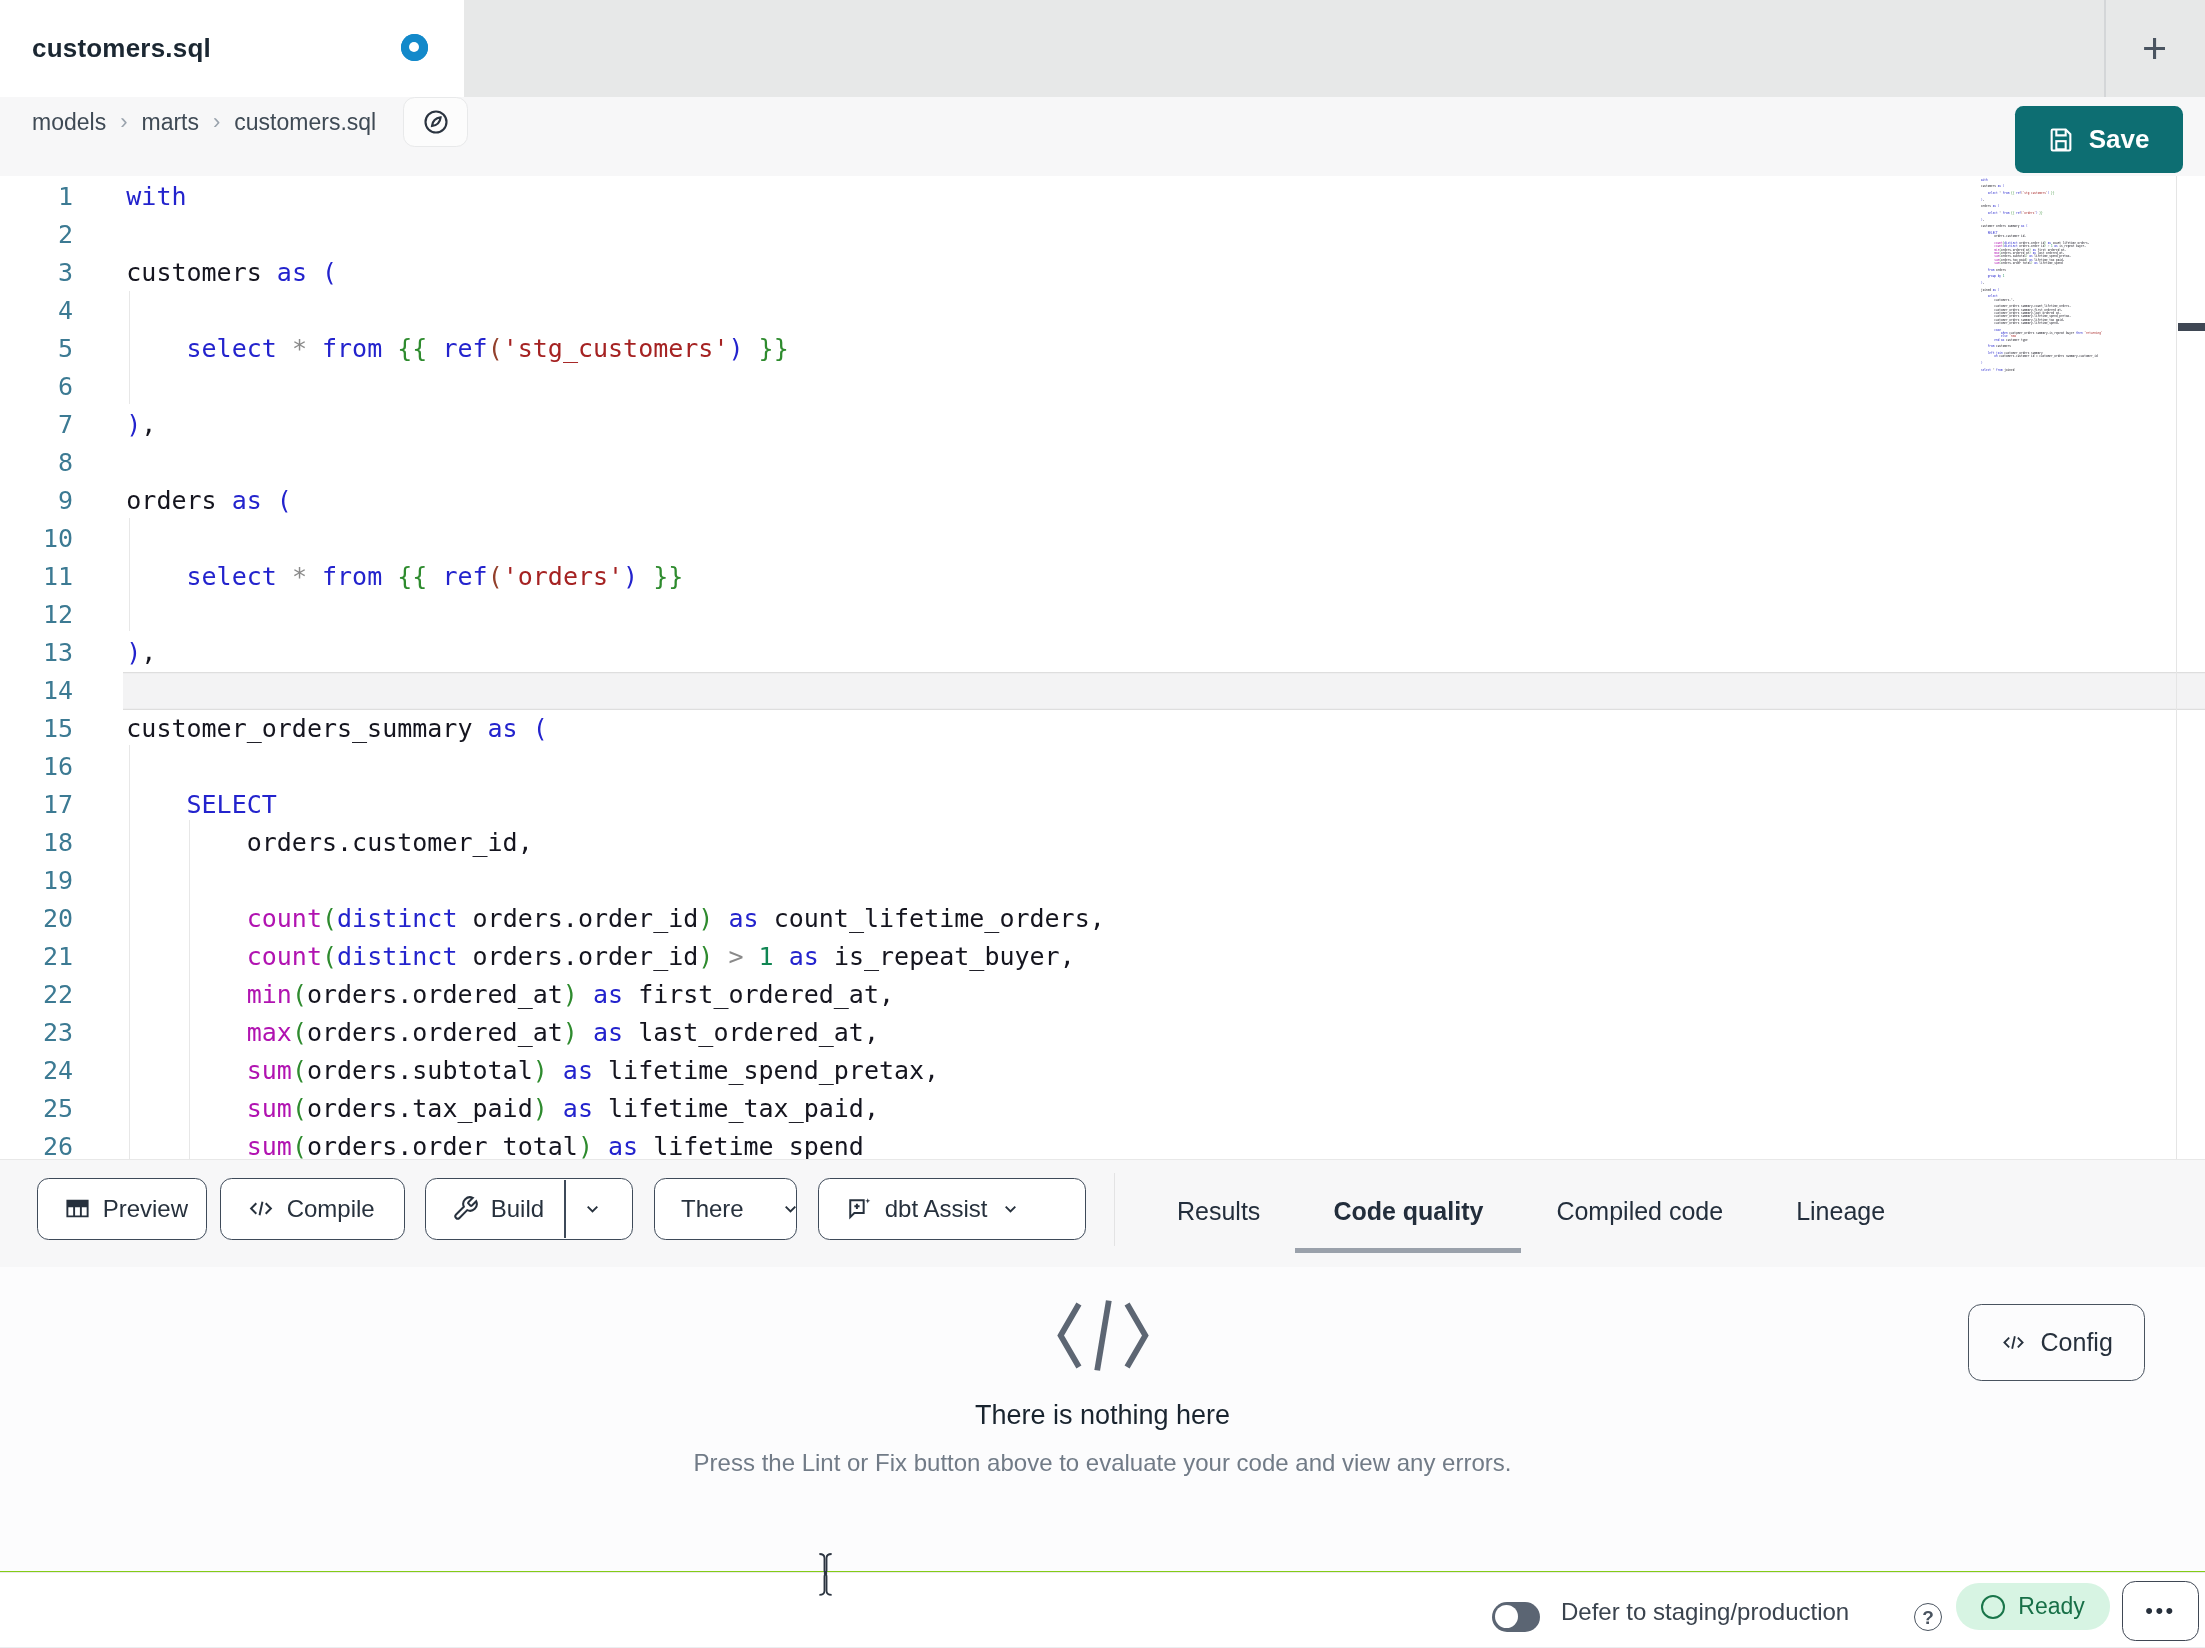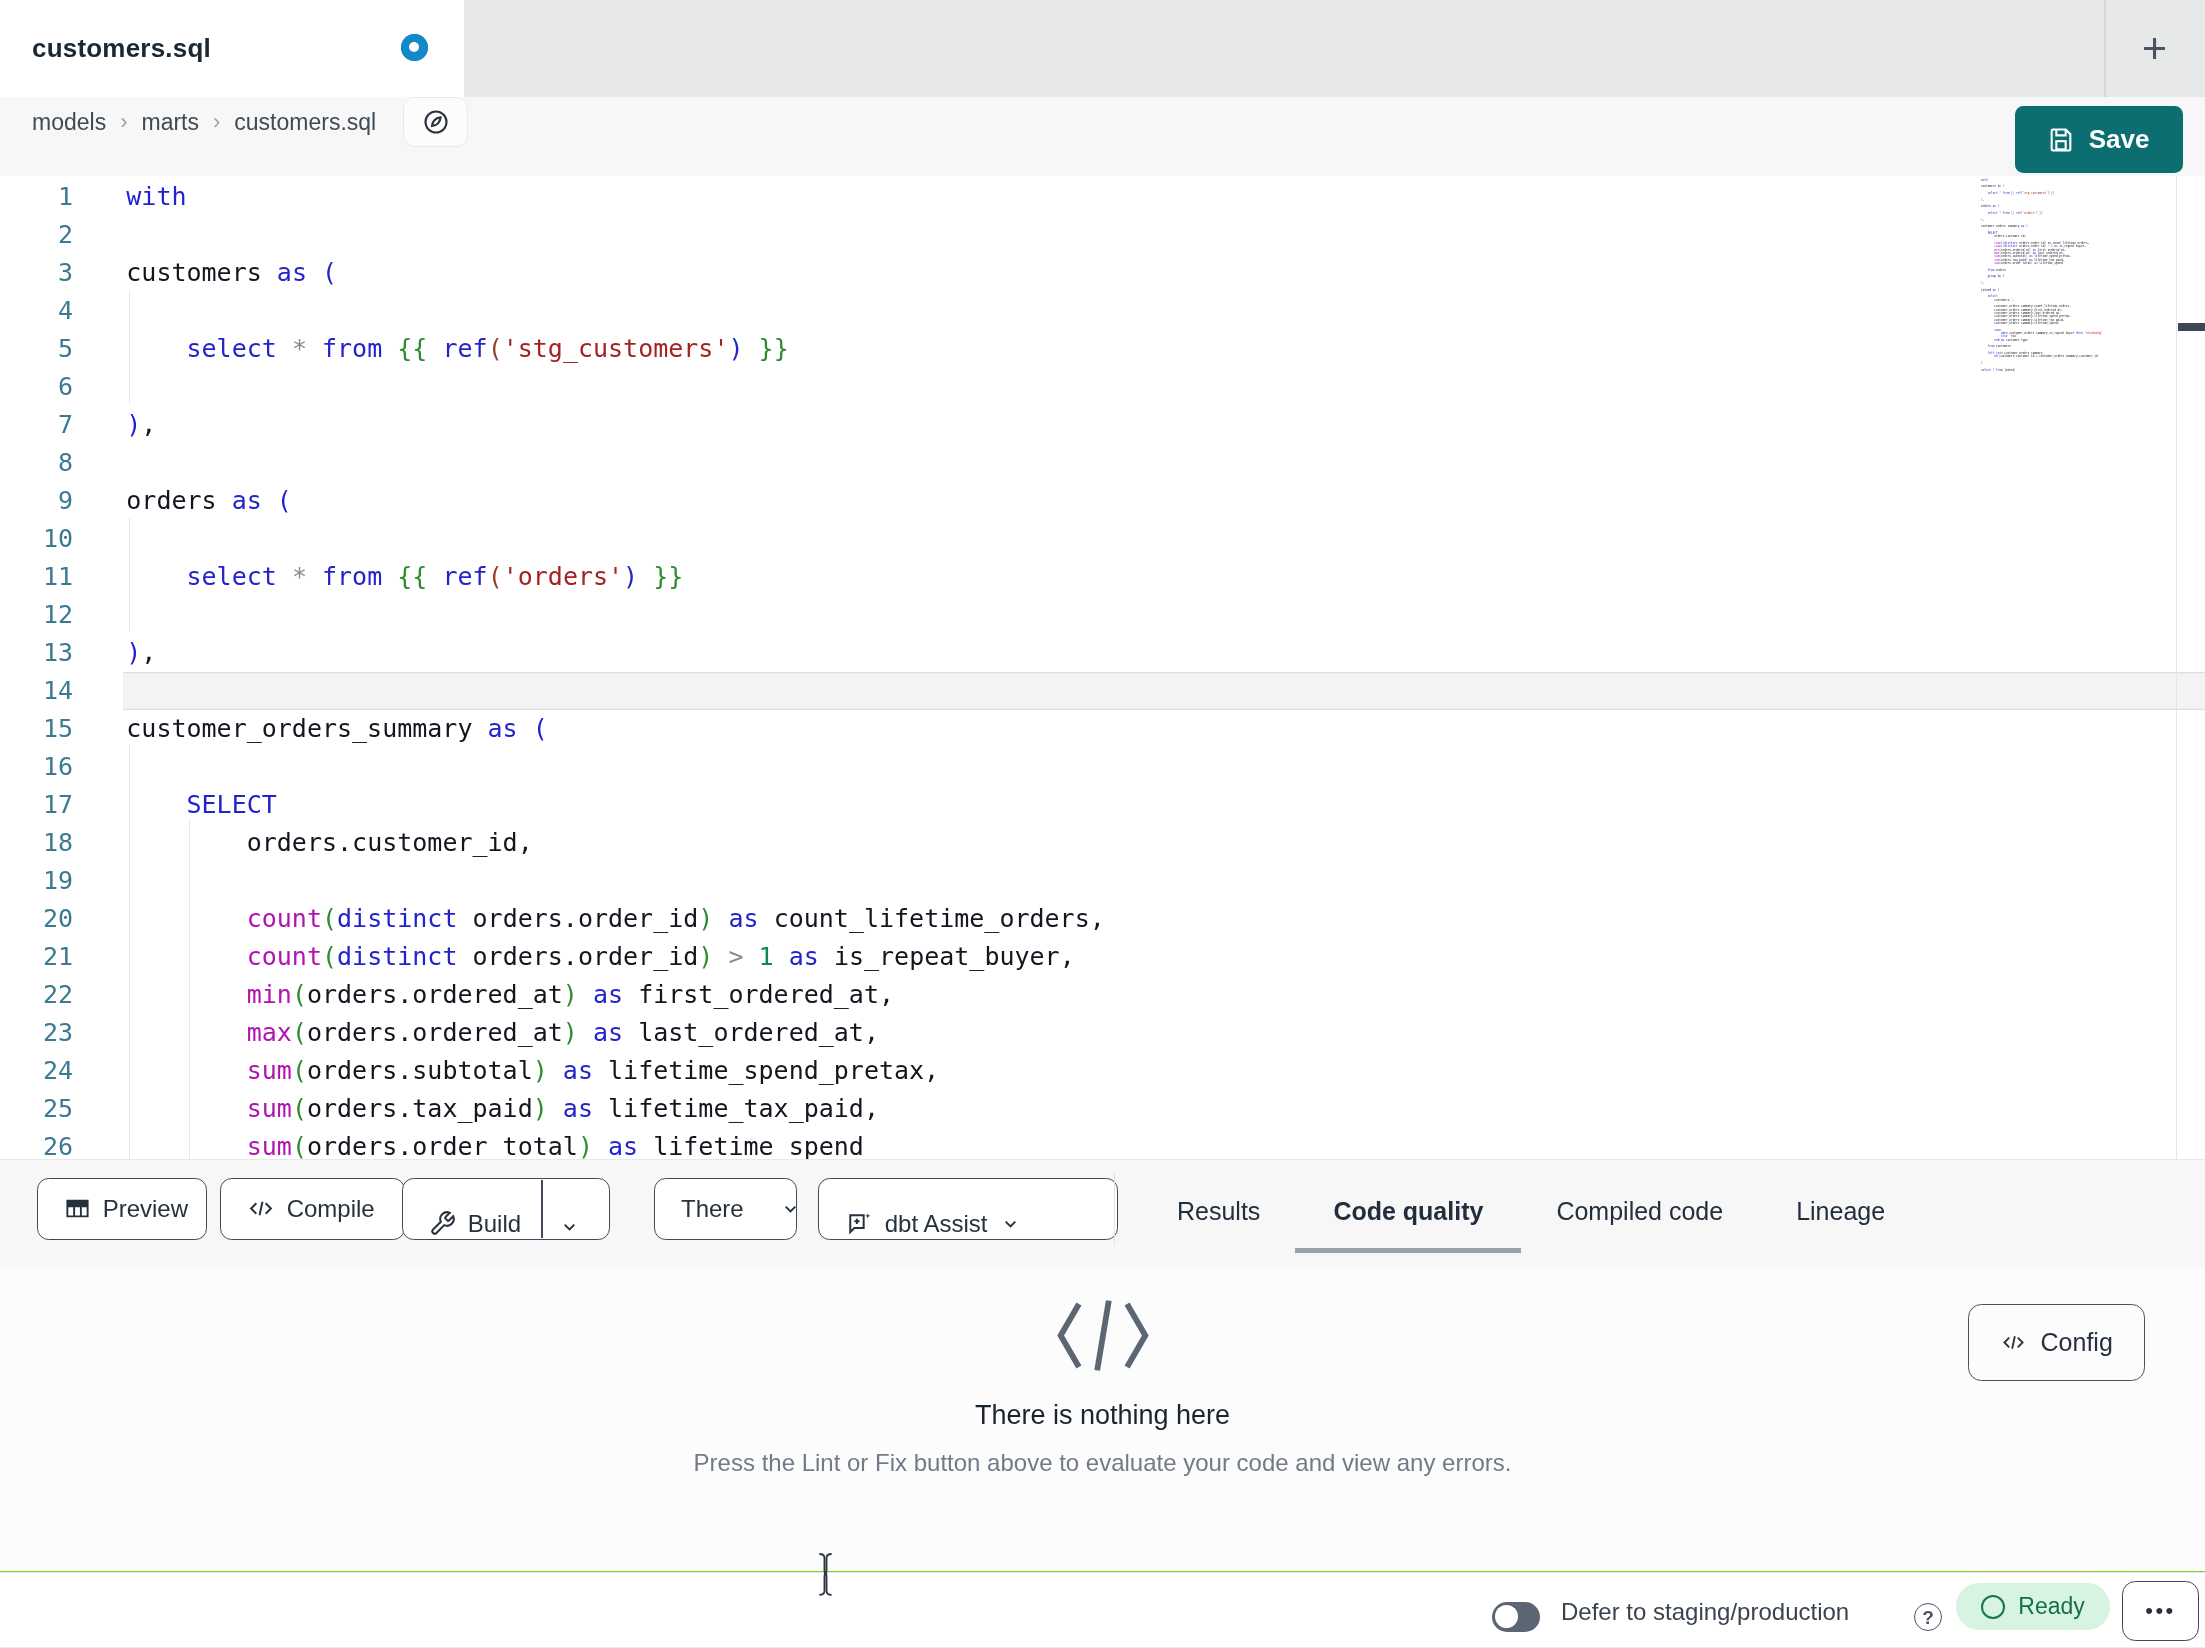--- a/index.html
+++ b/index.html
@@ -259,21 +259,21 @@
     <button class="tbtn" style="left:220px;width:185px;">
       <span class="lblpad">
         <svg width="28" height="25" viewBox="0 0 24 24" fill="none" stroke="#27313d" stroke-width="1.9">
           <polyline points="16.5 7 21.5 12 16.5 17"></polyline>
             <polyline points="7.5 7 2.5 12 7.5 17"></polyline>
             <line x1="13.4" y1="5.5" x2="10.6" y2="18.5"></line>
         </svg>
         <span>Compile</span>
       </span>
     </button>
-    <button class="tbtn" style="left:402px;width:208px;align-items:flex-end;">
+    <button class="tbtn" style="left:425px;width:208px;">
       <span class="lblpad">
         <svg width="27" height="27" viewBox="0 0 24 24" fill="none" stroke="#27313d" stroke-width="1.8">
           <path d="M14.7 6.3a1 1 0 0 0 0 1.4l1.6 1.6a1 1 0 0 0 1.4 0l3.77-3.77a6 6 0 0 1-7.94 7.94l-6.91 6.91a2.12 2.12 0 0 1-3-3l6.91-6.91a6 6 0 0 1 7.94-7.94l-3.76 3.76z"></path>
         </svg>
         <span>Build</span>
       </span>
       <span class="vdiv"></span>
       <span class="chev">
         <svg width="23" height="23" viewBox="0 0 24 24" fill="none" stroke="#27313d" stroke-width="2">
           <polyline points="7 10 12 15 17 10"></polyline>
@@ -284,21 +284,21 @@
       <span class="lblpad">
           <span>There</span>
         </span>
       <span class="vdiv"></span>
       <span class="chev">
         <svg width="23" height="23" viewBox="0 0 24 24" fill="none" stroke="#27313d" stroke-width="2">
           <polyline points="7 10 12 15 17 10"></polyline>
         </svg>
       </span>
     </button>
-    <button class="tbtn" style="left:818px;width:300px;align-items:flex-end;">
+    <button class="tbtn" style="left:818px;width:268px;">
       <span class="lblpad">
         <svg width="28" height="28" viewBox="0 0 24 24" fill="none" stroke="#27313d" stroke-width="1.7">
           <path d="M4.5 4.5h11.5v11H8l-3.5 3.5z"></path>
             <path d="M10.2 7.5v4.5 M8 9.7h4.5"></path>
           <path d="M19.5 2.8l.6 1.6 1.6.6-1.6.6-.6 1.6-.6-1.6-1.6-.6 1.6-.6z" fill="#27313d" stroke="none"></path>
         </svg>
         <span>dbt Assist</span>
         <svg width="23" height="23" viewBox="0 0 24 24" fill="none" stroke="#27313d" stroke-width="2">
           <polyline points="7 10 12 15 17 10"></polyline>
         </svg>

